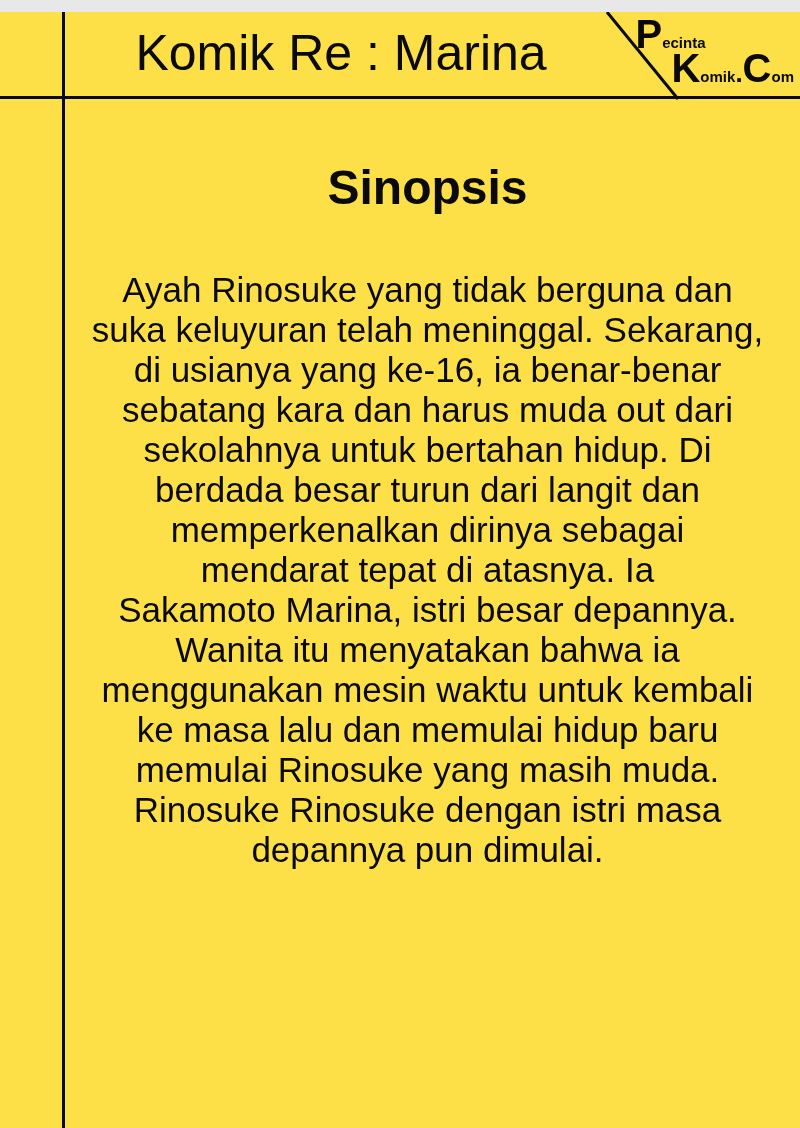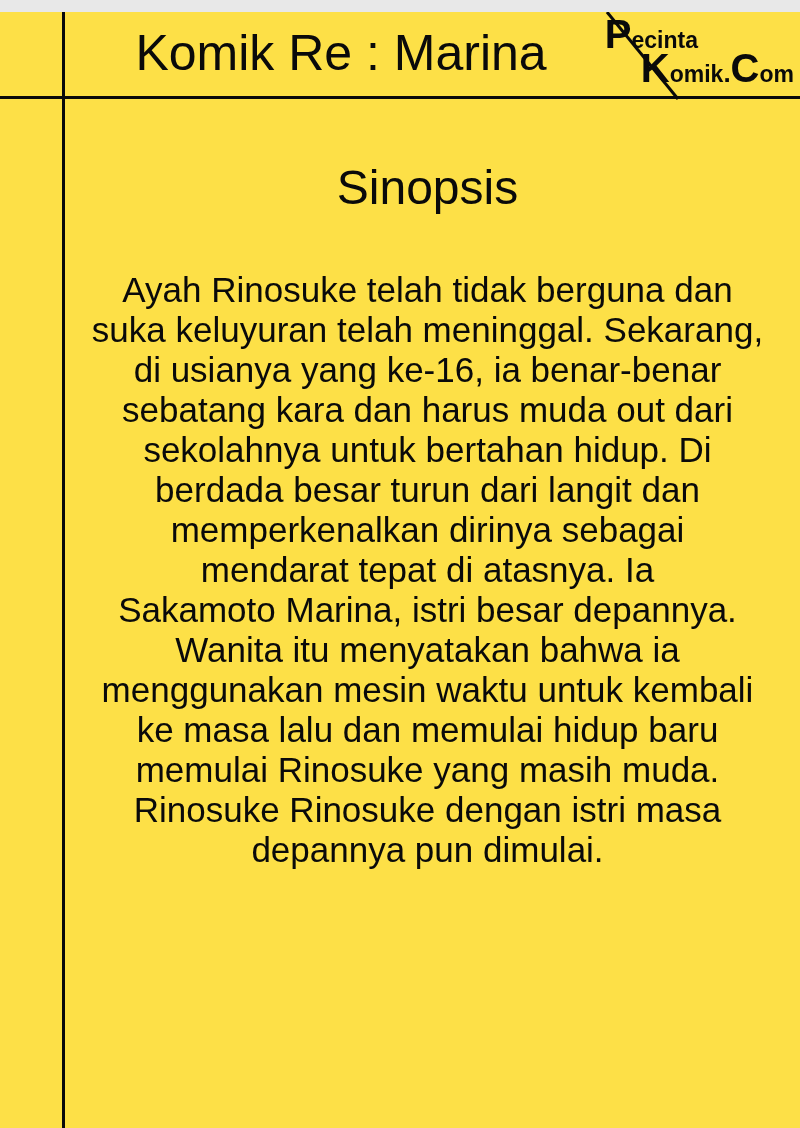--- a/index.html
+++ b/index.html
@@ -46,33 +46,33 @@
     position: absolute;
     right: 6px; top: 2px;
     text-align: left;
     font-weight: bold;
     color: #0a0a0a;
     line-height: 1;
   }
   .logo .row { white-space: nowrap; }
   .logo .row2 { margin-left: 36px; margin-top: -6px; }
   .logo .big { font-size: 40px; }
-  .logo .small { font-size: 23px; text-align: center; }
+  .logo .small { font-size: 15px; text-align: center; }
   .logo .dot { font-size: 26px; }
   .content {
     position: absolute;
     left: 65px; top: 88px;
     width: 725px;
     text-align: center;
   }
   .synopsis-heading {
     margin-top: 62px;
     font-size: 48px;
     line-height: 52px;
-    font-weight: normal;
+    font-weight: bold;
     color: #0a0a0a;
   }
   .synopsis-lines { margin-top: 56px; }
   .synopsis-line {
     font-size: 35px;
     line-height: 40px;
     white-space: nowrap;
     color: #0a0a0a;
   }
 </style>
@@ -96,21 +96,21 @@
       <span class="big">P</span><span class="small">ecinta</span>
     </div>
     <div class="row row2">
       <span class="big">K</span><span class="small">omik</span><span class="dot">.</span><span class="big">C</span><span class="small">om</span>
     </div>
   </div>
 
   <div class="content">
     <h1 class="synopsis-heading">Sinopsis</h1>
     <div class="synopsis-lines">
-      <div class="synopsis-line">Ayah Rinosuke telah tidak berguna dan</div>
+      <div class="synopsis-line">Ayah Rinosuke yang tidak berguna dan</div>
       <div class="synopsis-line">suka keluyuran telah meninggal. Sekarang,</div>
       <div class="synopsis-line">di usianya yang ke-16, ia benar-benar</div>
       <div class="synopsis-line">sebatang kara dan harus muda out dari</div>
       <div class="synopsis-line">sekolahnya untuk bertahan hidup. Di</div>
       <div class="synopsis-line">berdada besar turun dari langit dan</div>
       <div class="synopsis-line">memperkenalkan dirinya sebagai</div>
       <div class="synopsis-line">mendarat tepat di atasnya. Ia</div>
       <div class="synopsis-line">Sakamoto Marina, istri besar depannya.</div>
       <div class="synopsis-line">Wanita itu menyatakan bahwa ia</div>
       <div class="synopsis-line">menggunakan mesin waktu untuk kembali</div>

